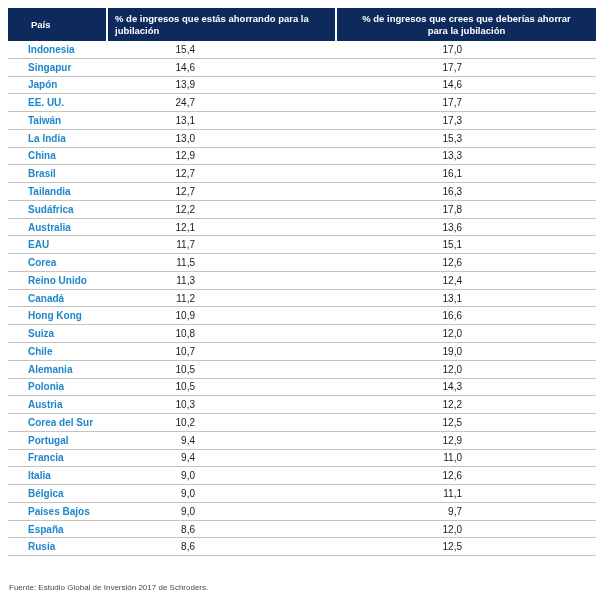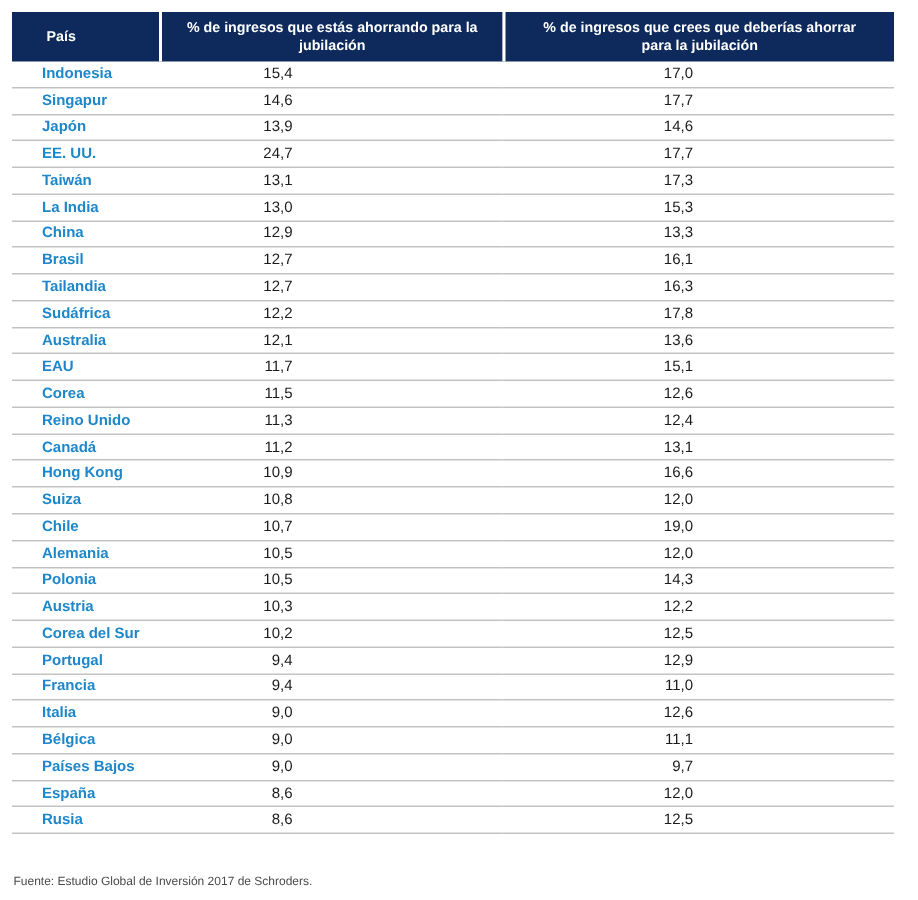--- a/index.html
+++ b/index.html
@@ -28,21 +28,21 @@
   thead th {
     background: var(--header-bg);
     color: #ffffff;
     font-weight: bold;
     font-size: 9.5px;
     line-height: 11.5px;
     height: 33px;
     vertical-align: middle;
   }
   th.c1 { width: 98px;  text-align: left; padding-left: 23px; }
-  th.c2 { width: 229px; border-left: 2px solid #ffffff; text-align: center; padding: 0 7px; }
+  th.c2 { width: 229px; border-left: 2px solid #ffffff; text-align: left; padding: 0 7px; }
   th.c3 { width: 261px; border-left: 2px solid #ffffff; padding: 0 14px; }
 
   tbody td {
     height: 17.77px;
     border-bottom: 1px solid var(--row-divider);
     font-size: 10px;
     vertical-align: middle;
     white-space: nowrap;
   }
   td.country {

